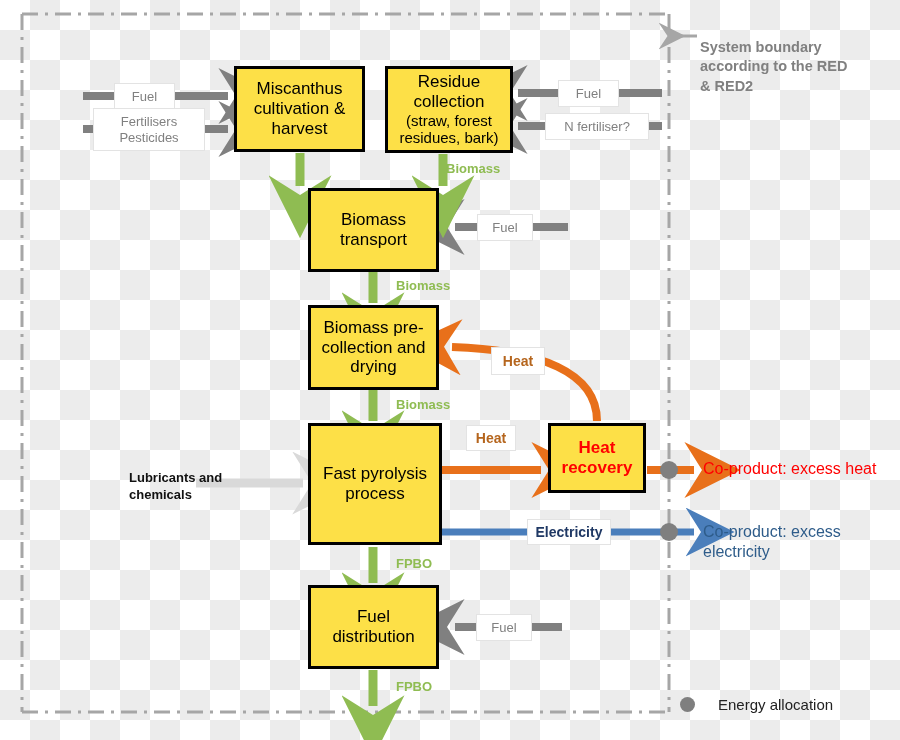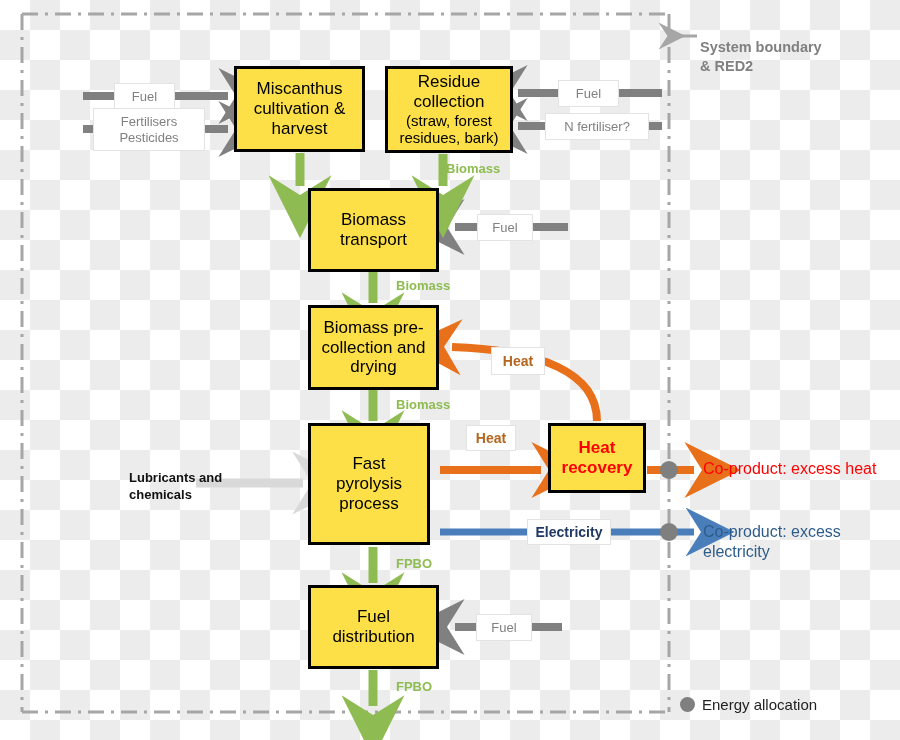--- a/index.html
+++ b/index.html
@@ -34,21 +34,21 @@
   .tag.elec{color:#1F3864;font-size:14px;font-weight:bold;}
 
   .flabel{position:absolute;font-weight:bold;}
   .flabel.green{color:#8FBC52;font-size:13px;}
   .flabel.redt{color:#FF0000;}
 
   .coprod{position:absolute;font-size:16px;line-height:1.25;}
   .coprod.heatc{color:#FF0000;}
   .coprod.elecc{color:#2E5C8A;}
 
-  .legend{position:absolute;display:flex;align-items:center;gap:7px;font-size:15px;color:#222;}
+  .legend{position:absolute;display:flex;align-items:center;gap:23px;font-size:15px;color:#222;}
   .legend .dot{width:15px;height:15px;border-radius:50%;background:#7F7F7F;display:block;}
 
   .boundtext{position:absolute;color:#808080;font-size:14.5px;font-weight:bold;line-height:1.33;margin-top:31px;}
 
   .lub{position:absolute;color:#111;font-size:13px;font-weight:bold;line-height:1.3;}
 </style>
 </head>
 <body>
 
 <div id="canvas">
@@ -140,21 +140,21 @@
   </div>
 
   <div class="pbox" style="left:308px;top:305px;width:131px;height:85px;font-size:17px;text-align:center;">
     <span>
       <span>Biomass pre-</span>
       <span>collection and</span>
       <span>drying</span>
     </span>
   </div>
 
-  <div class="pbox" style="left:308px;top:423px;width:122px;height:122px;font-size:17px;">
+  <div class="pbox" style="left:308px;top:423px;width:134px;height:122px;font-size:17px;">
     <span>
       <span>Fast pyrolysis</span>
       <span>process</span>
     </span>
   </div>
 
   <div class="pbox" style="left:548px;top:423px;width:98px;height:70px;font-size:17px;color:#FF0000;">
     <span>
       <span class="flabel redt" style="position:static;">Heat</span>
       <span class="flabel redt" style="position:static;">recovery</span>
@@ -220,20 +220,21 @@
     <div>Co-product: excess heat</div>
   </div>
 
   <div class="coprod elecc" style="left:703px;top:522px;width:160px;">
     <div>Co-product: excess</div>
     <div>electricity</div>
   </div>
 
   <div class="boundtext" style="left:700px;top:7px;width:190px;">
     <div>System boundary</div>
+    <div>according to the RED</div>
     <div>&amp; RED2</div>
   </div>
 
   <div class="legend" style="left:680px;top:696px;">
     <span class="dot"></span>
     <span>Energy allocation</span>
   </div>
 
 </div>
 

